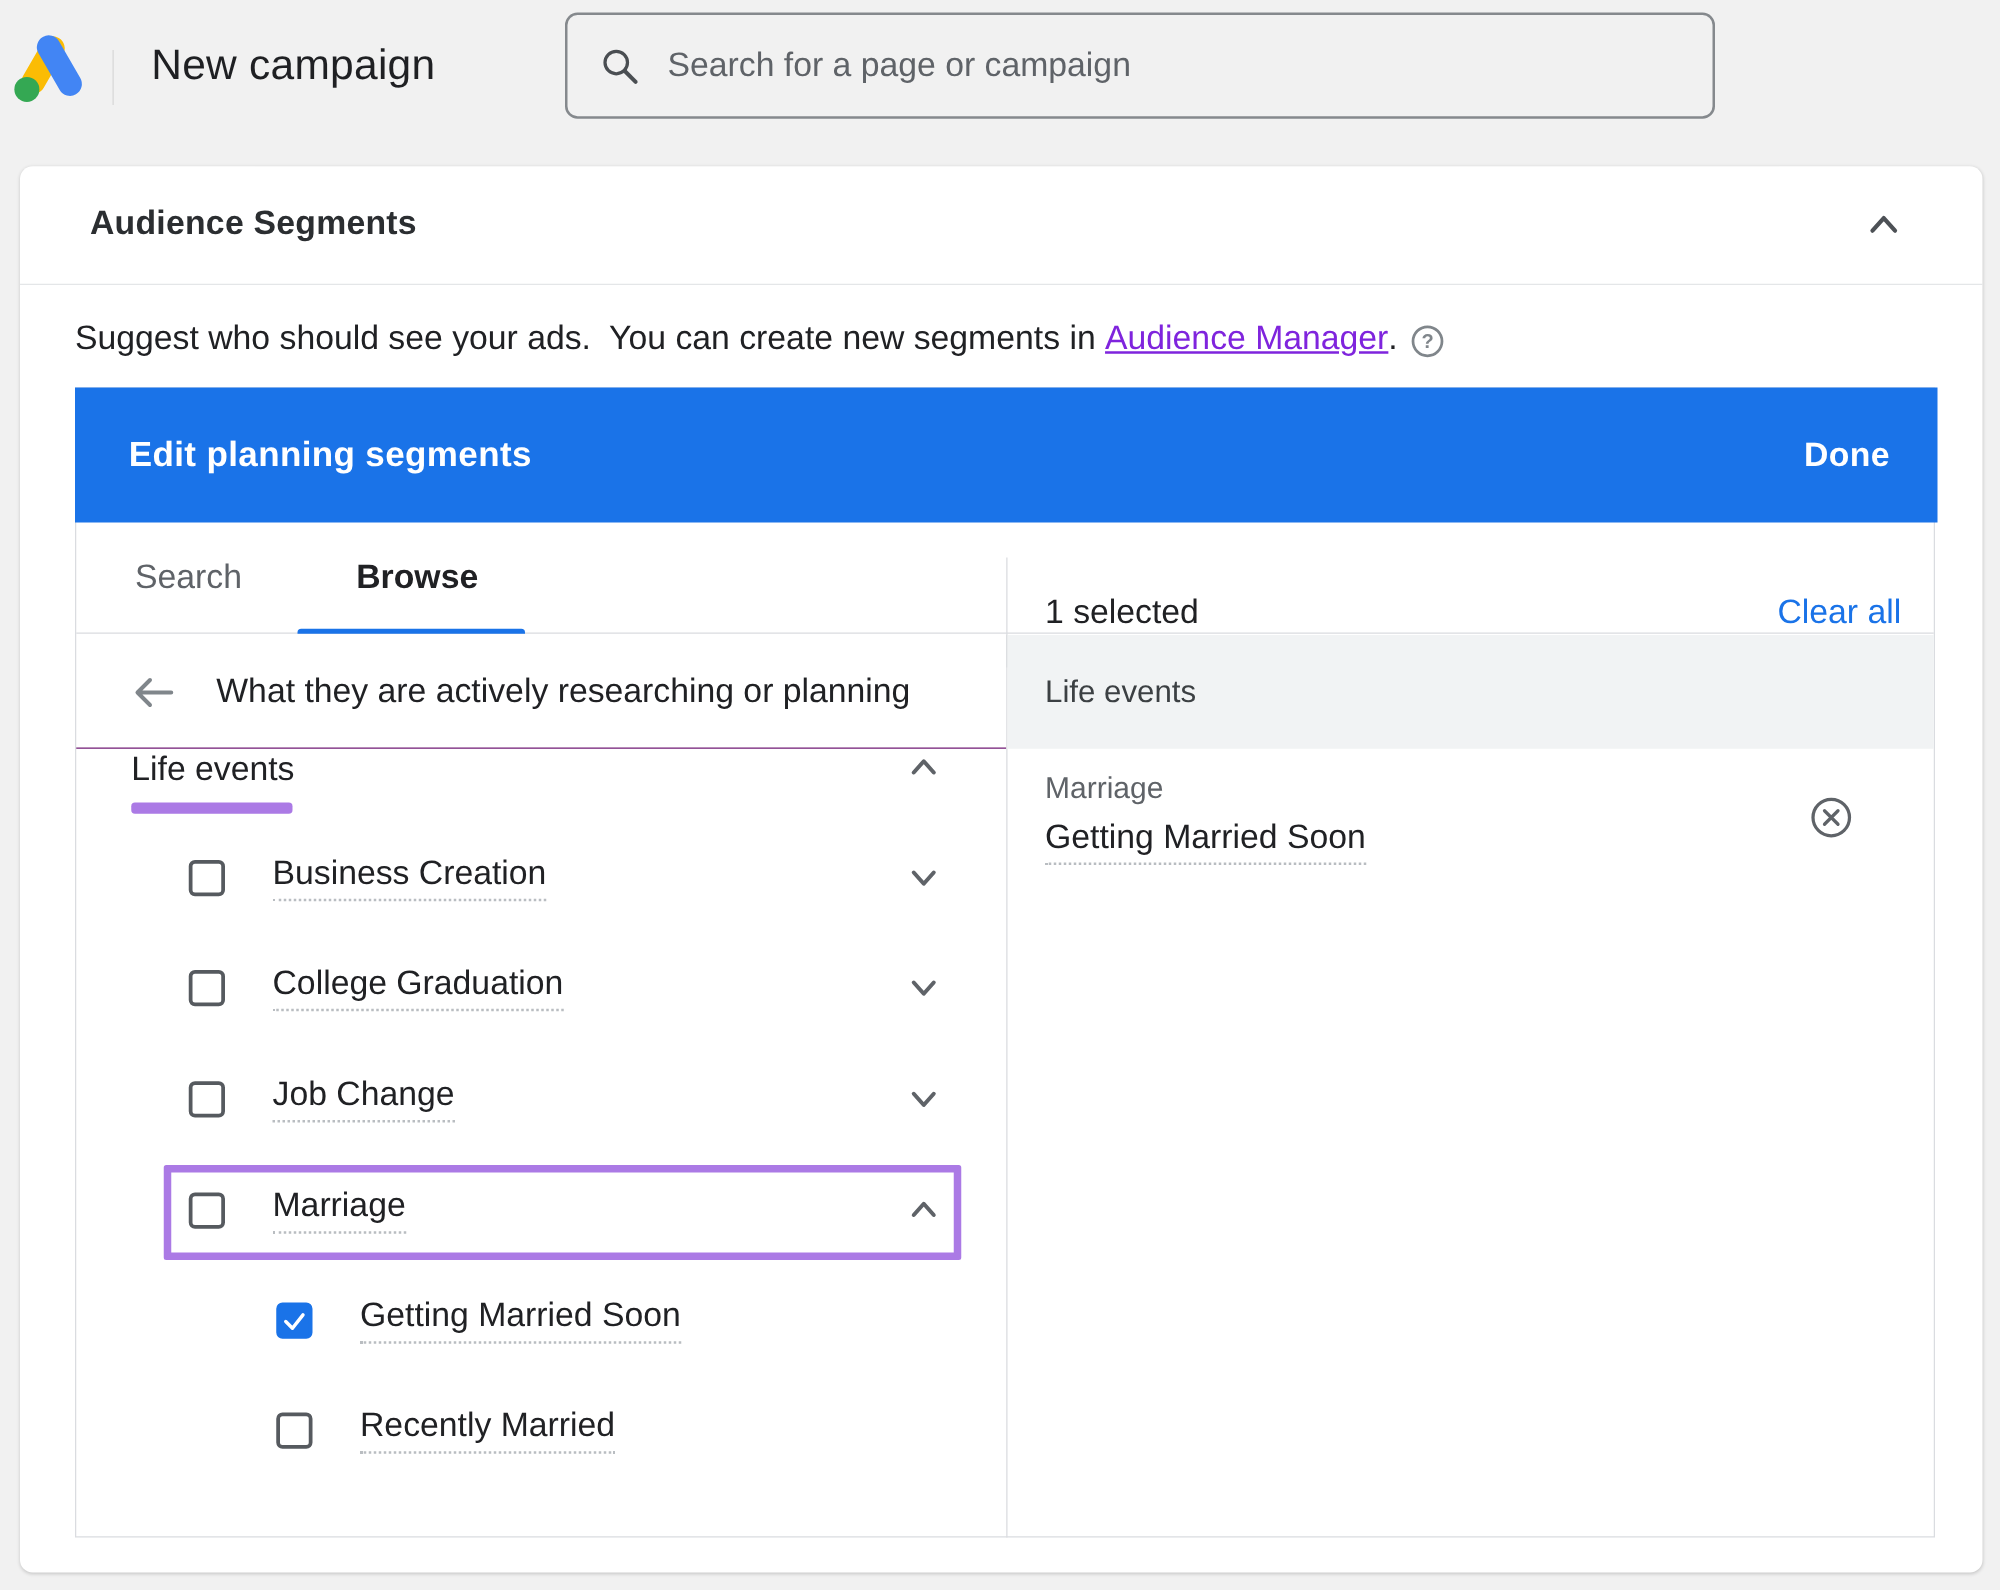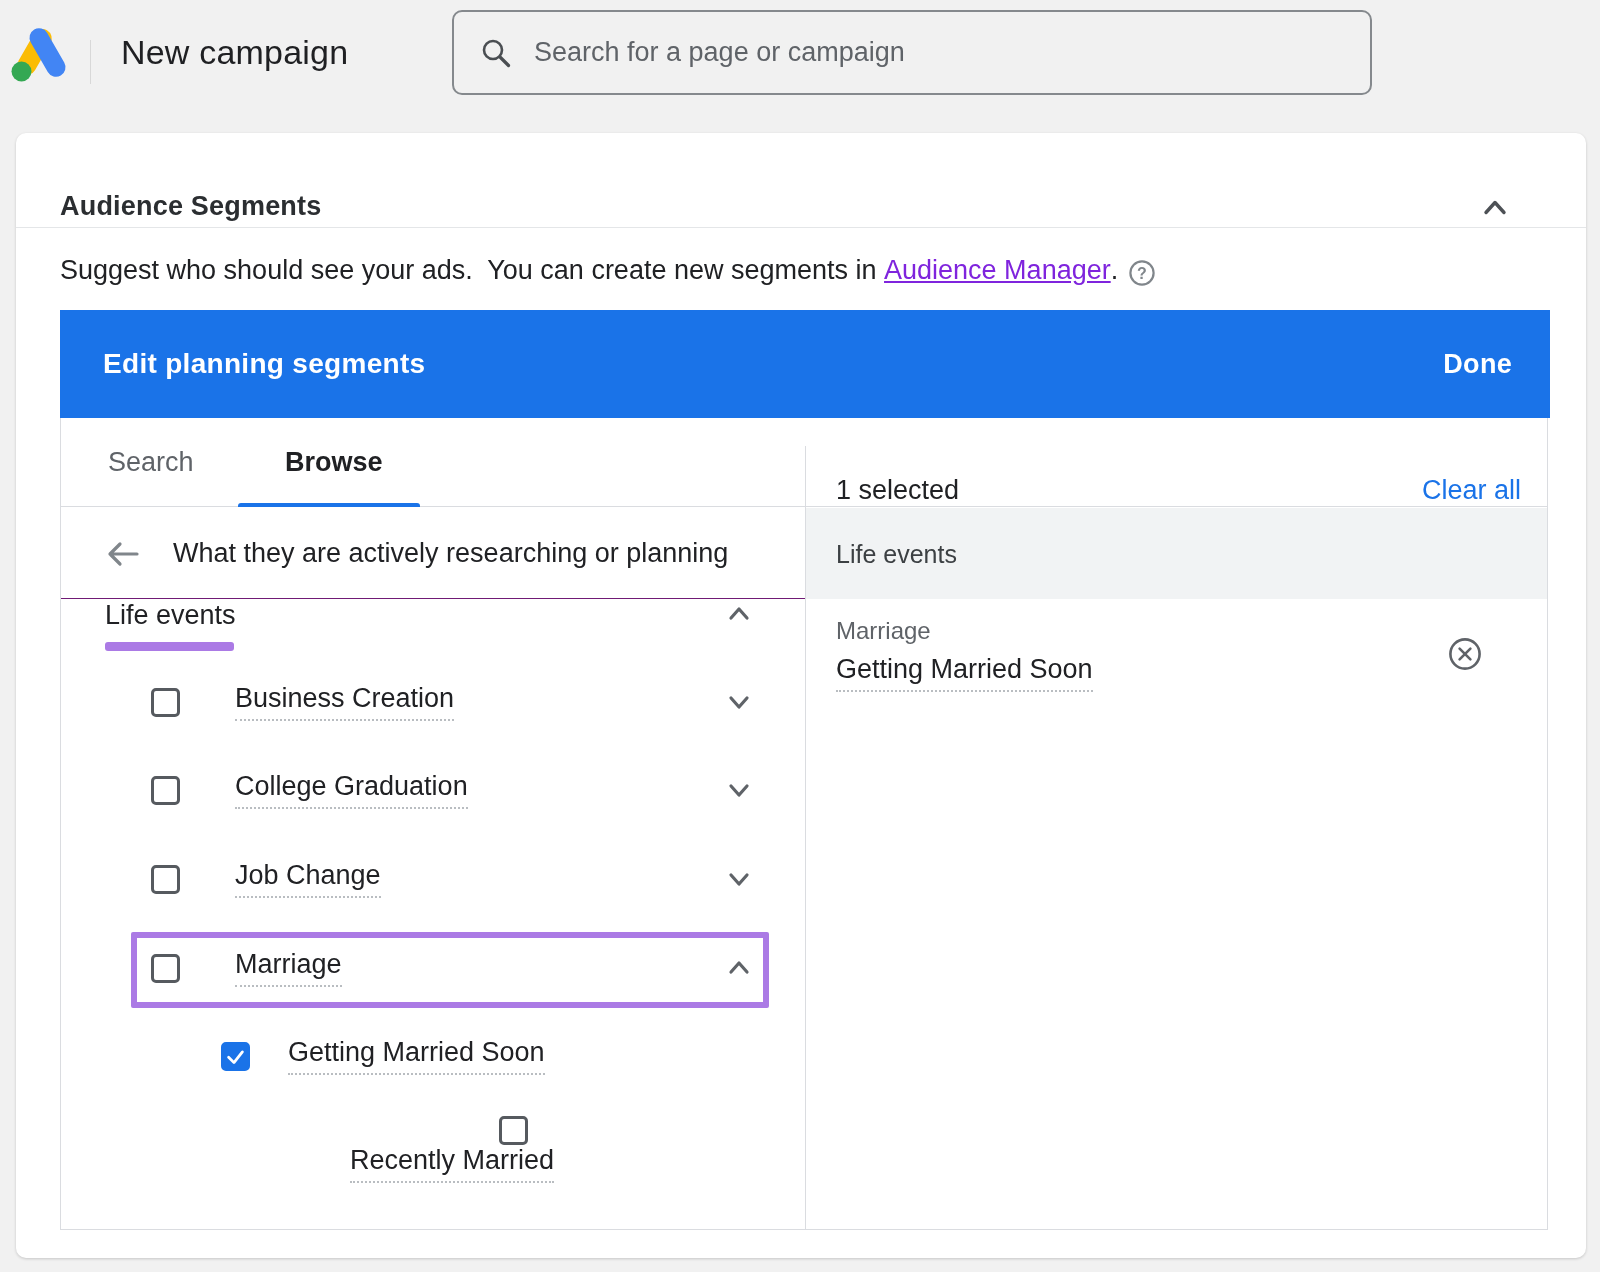--- a/index.html
+++ b/index.html
@@ -30,21 +30,21 @@
     border:2px solid #85898d;border-radius:10px;background:var(--page-bg);
     display:flex;align-items:center;padding:0 26px;
   }
   .searchbox .mag{flex:0 0 auto;margin-right:22px;display:block;}
   .search-placeholder{font-size:27px;color:var(--text-gray);}
   
   .card{
     position:absolute;left:16px;top:133px;width:1570px;height:1125px;
     background:#fff;border-radius:10px;box-shadow:0 1px 3px rgba(0,0,0,.18);
   }
-  .card-header{position:absolute;left:0;top:0;width:100%;height:94px;margin-top:28px;}
+  .card-header{position:absolute;left:12px;top:0;width:100%;height:94px;}
   .card-title{position:absolute;left:44px;top:30px;font-size:27px;font-weight:700;color:#2b2e31;letter-spacing:.2px;}
   .card-collapse{position:absolute;right:74px;top:30px;width:34px;height:34px;cursor:pointer;}
   .card-header-divider{position:absolute;left:0;top:94px;width:100%;height:1px;background:#e4e6e8;}
   .card-desc{position:absolute;left:44px;top:122px;font-size:27px;color:var(--text-dark);white-space:pre-wrap;display:flex;align-items:center;}
   .card-desc a{color:var(--link-purple);text-decoration:underline;cursor:pointer;}
   .help-icon{display:inline-block;margin-left:10px;position:relative;top:2px;}
   
   .widget{position:absolute;left:44px;top:177px;width:1488px;height:920px;border:1px solid var(--divider);background:#fff;}
   .bluebar{
     position:absolute;left:-1px;top:-1px;width:1490px;height:108px;background:var(--accent);
@@ -76,29 +76,29 @@
   .item-row{position:absolute;left:0;width:744px;height:56px;display:flex;align-items:center;}
   .item-row .chev{position:absolute;left:662px;top:12px;cursor:pointer;}
   .checkbox{
     flex:0 0 auto;width:29px;height:29px;border:3px solid #565a5f;border-radius:5px;background:#fff;cursor:pointer;
     display:flex;align-items:center;justify-content:center;
   }
   .checkbox svg{display:none;}
   .checkbox.checked{background:var(--accent);border-color:var(--accent);}
   .checkbox.checked svg{display:block;}
   .lvl1 .checkbox{margin-left:90px;}
-  .lvl1 .item-label{margin-left:55px;}
+  .lvl1 .item-label{margin-left:38px;}
   .lvl2 .checkbox{margin-left:160px;}
   .lvl2 .item-label{margin-left:38px;}
   .item-label{
     font-size:27px;color:var(--text-dark);cursor:pointer;
     border-bottom:2px dotted #b9bdc1;padding-bottom:5px;
   }
   .row-bc{top:166px;} .row-cg{top:254px;} .row-jc{top:343px;}
-  .row-m{top:432px;} .row-gms{top:520px;} .row-rm{top:608px;flex-direction:column;}
+  .row-m{top:432px;} .row-gms{top:520px;} .row-rm{top:608px;}
   .highlight-box{position:absolute;left:70px;top:424px;width:638px;height:76px;border:6px solid var(--purple);border-radius:2px;pointer-events:none;}
   
   .right-subheader{position:absolute;left:0;top:0;width:100%;height:91px;background:var(--panel-gray);}
   .right-subheader-label{position:absolute;left:30px;top:50%;transform:translateY(-50%);font-size:25px;color:#3c4043;}
   .sel-item{position:absolute;left:30px;top:108px;}
   .sel-item-cat{font-size:24px;color:var(--text-gray);line-height:30px;}
   .sel-item-name{font-size:27px;color:var(--text-dark);line-height:34px;margin-top:6px;display:inline-block;border-bottom:2px dotted #b9bdc1;padding-bottom:4px;}
   .remove-btn{position:absolute;right:64px;top:128px;width:36px;height:36px;cursor:pointer;}
 </style>
 </head>

